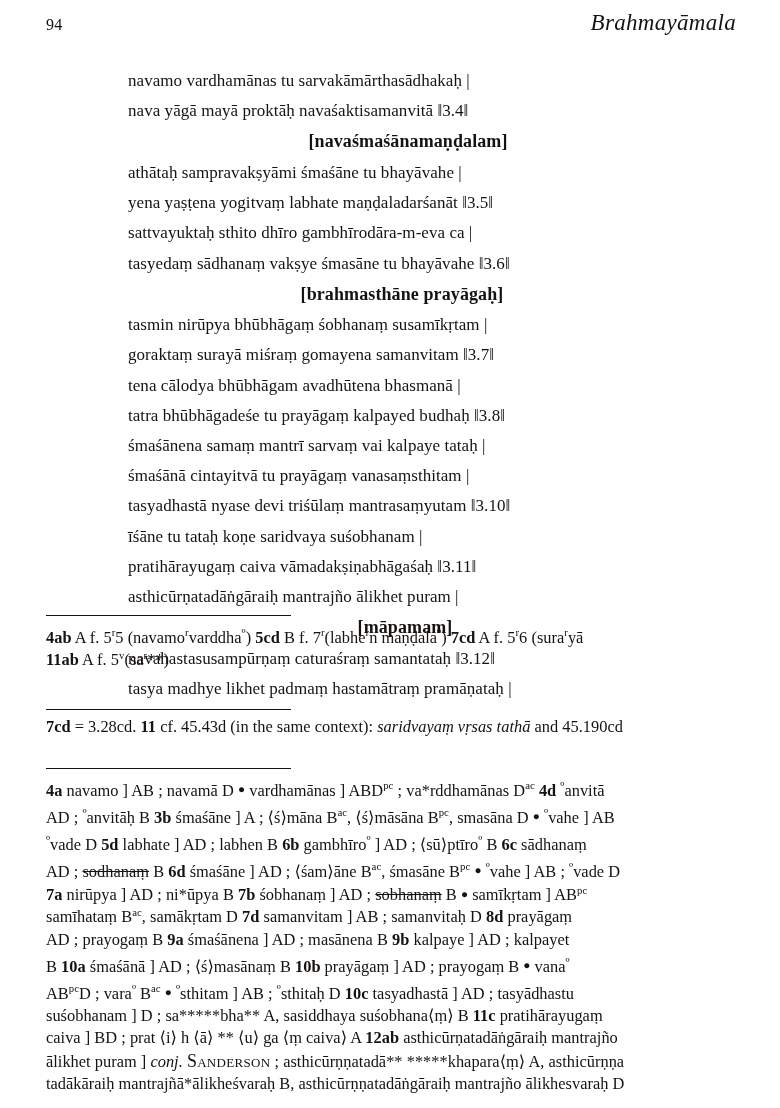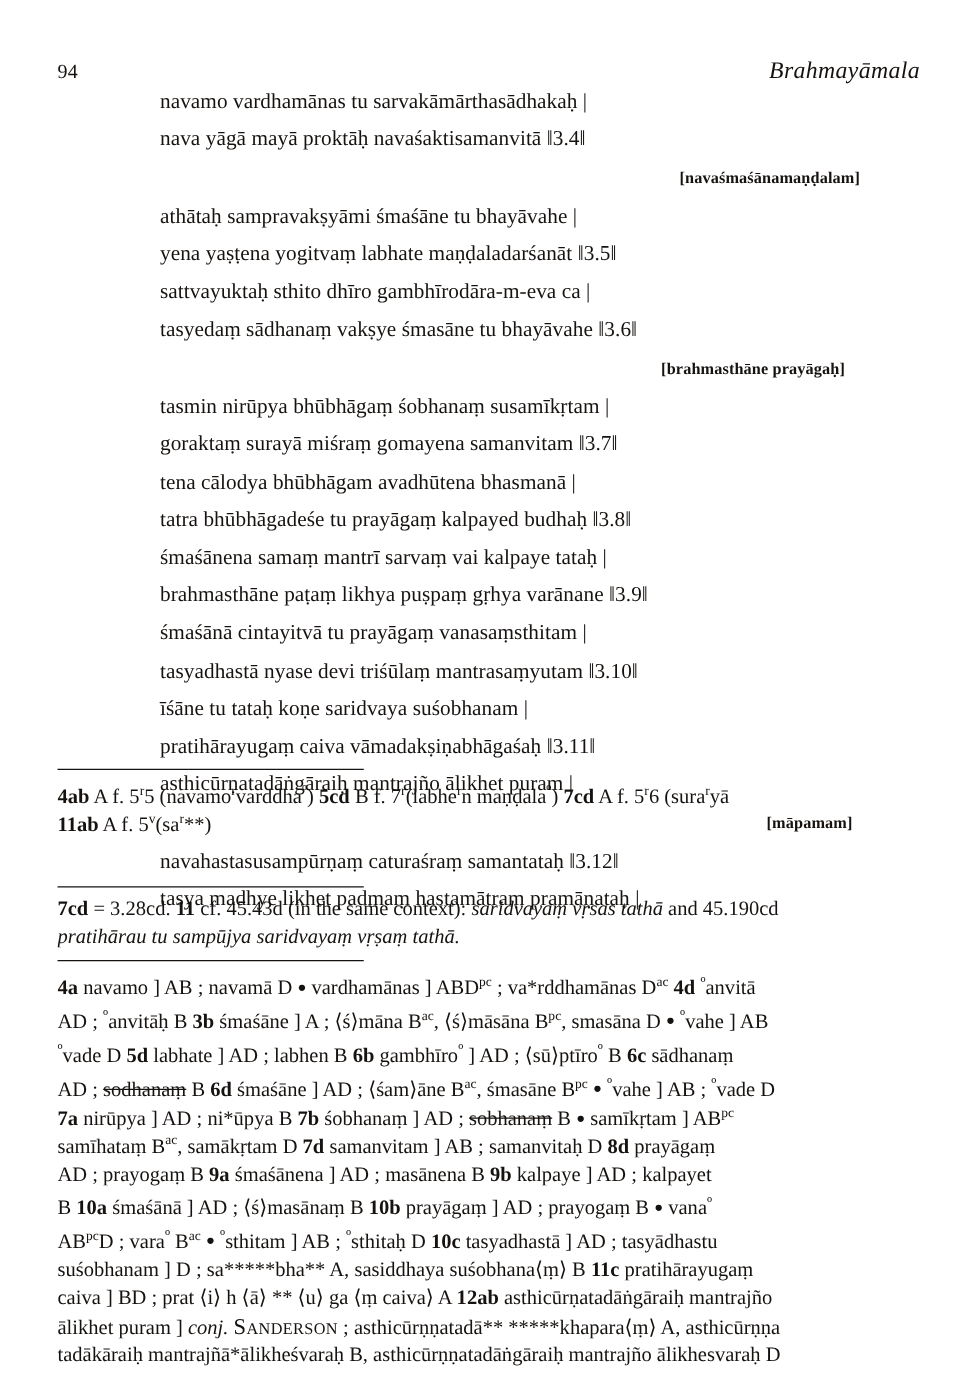--- a/index.html
+++ b/index.html
@@ -37,43 +37,42 @@
     font-size: 20px;
   }
   .folio-number {
     font-family: "Liberation Serif", "DejaVu Serif", serif;
     font-size: 16px;
     letter-spacing: 0.2px;
   }
   .runhead-title {
     font-family: "Liberation Serif", "DejaVu Serif", serif;
     font-style: italic;
-    font-size: 19px;
+    font-size: 23px;
     letter-spacing: 0.3px;
-    margin-top: 36px;
   }
 
   
   .verse-block {
     position: absolute;
     top: 66px;
     left: 128px;
     width: 560px;
   }
   .verse-line {
     font-size: 17px;
     line-height: 30.2px;
     white-space: nowrap;
     letter-spacing: 0.05px;
   }
   .section-head {
-    font-size: 13px;
+    font-size: 18px;
     line-height: 31.5px;
     font-weight: bold;
-    text-align: right;
+    text-align: center;
     white-space: nowrap;
     letter-spacing: 0.1px;
   }
   .section-head.head-brahma { padding-right: 12px; }
   .section-head.head-mapamam { padding-right: 6px; }
 
   
   .app {
     position: absolute;
     left: 46px;
@@ -137,21 +136,20 @@
       <div class="verse-line">athātaḥ sampravakṣyāmi śmaśāne tu bhayāvahe |</div>
       <div class="verse-line">yena yaṣṭena yogitvaṃ labhate maṇḍaladarśanāt ‖3.5‖</div>
       <div class="verse-line">sattvayuktaḥ sthito dhīro gambhīrodāra-m-eva ca |</div>
       <div class="verse-line">tasyedaṃ sādhanaṃ vakṣye śmasāne tu bhayāvahe ‖3.6‖</div>
       <div class="section-head head-brahma">[brahmasthāne prayāgaḥ]</div>
       <div class="verse-line">tasmin nirūpya bhūbhāgaṃ śobhanaṃ susamīkṛtam |</div>
       <div class="verse-line">goraktaṃ surayā miśraṃ gomayena samanvitam ‖3.7‖</div>
       <div class="verse-line">tena cālodya bhūbhāgam avadhūtena bhasmanā |</div>
       <div class="verse-line">tatra bhūbhāgadeśe tu prayāgaṃ kalpayed budhaḥ ‖3.8‖</div>
       <div class="verse-line">śmaśānena samaṃ mantrī sarvaṃ vai kalpaye tataḥ |</div>
-      <div class="verse-line">brahmasthāne paṭaṃ likhya puṣpaṃ gṛhya varānane ‖3.9‖</div>
       <div class="verse-line">śmaśānā cintayitvā tu prayāgaṃ vanasaṃsthitam |</div>
       <div class="verse-line">tasyadhastā nyase devi triśūlaṃ mantrasaṃyutam ‖3.10‖</div>
       <div class="verse-line">īśāne tu tataḥ koṇe saridvaya suśobhanam |</div>
       <div class="verse-line">pratihārayugaṃ caiva vāmadakṣiṇabhāgaśaḥ ‖3.11‖</div>
       <div class="verse-line">asthicūrṇatadāṅgāraiḥ mantrajño ālikhet puram |</div>
       <div class="section-head head-mapamam">[māpamam]</div>
       <div class="verse-line">navahastasusampūrṇaṃ caturaśraṃ samantataḥ ‖3.12‖</div>
       <div class="verse-line">tasya madhye likhet padmaṃ hastamātraṃ pramāṇataḥ |</div>
     </div>
 
@@ -160,21 +158,20 @@
     <div class="clip-wrap">
       <div class="app-line" id="sigla-1"><b>4ab</b><span> A f. 5</span><sup>r</sup><span>5 (navamo</span><sup>r</sup><span>varddha</span><span class="ring">º</span><span>)   </span><b>5cd</b><span> B f. 7</span><sup>r</sup><span>(labhe</span><sup>r</sup><span>n maṇḍala</span><span class="ring">º</span><span>)   </span><b>7cd</b><span> A f. 5</span><sup>r</sup><span>6 (sura</span><sup>r</sup><span>yā</span></div>
       <div class="app-line" id="sigla-2"><b>11ab</b><span> A f. 5</span><sup>v</sup><span>(sa</span><sup>r</sup><span>**)</span></div>
     </div>
   </div>
 
   <div class="app app-testim">
     <div class="rule"></div>
     <div class="clip-wrap">
       <div class="app-line" id="testim-1"><b>7cd</b><span> = 3.28cd.   </span><b>11</b><span> cf. 45.43d (in the same context): </span><i>saridvayaṃ vṛsas tathā</i><span> and 45.190cd</span></div>
-      <div class="app-line" id="testim-2"><i>pratihārau tu sampūjya saridvayaṃ vṛṣaṃ tathā.</i></div>
     </div>
   </div>
 
   <div class="app app-variant">
     <div class="rule"></div>
     <div class="clip-wrap" id="variant-lines">
         <div class="app-line"><b>4a</b><span> navamo ] AB ; navamā D </span><span class="bullet">●</span><span> vardhamānas ] ABD</span><sup>pc</sup><span> ; va*rddhamānas D</span><sup>ac</sup><span>   </span><b>4d</b><span> </span><span class="ring">º</span><span>anvitā</span></div>
         <div class="app-line"><span>AD ; </span><span class="ring">º</span><span>anvitāḥ B   </span><b>3b</b><span> śmaśāne ] A ; ⟨ś⟩māna B</span><sup>ac</sup><span>, ⟨ś⟩māsāna B</span><sup>pc</sup><span>, smasāna D </span><span class="bullet">●</span><span> </span><span class="ring">º</span><span>vahe ] AB</span></div>
         <div class="app-line"><span class="ring">º</span><span>vade D   </span><b>5d</b><span> labhate ] AD ; labhen B   </span><b>6b</b><span> gambhīro</span><span class="ring">º</span><span> ] AD ; ⟨sū⟩ptīro</span><span class="ring">º</span><span> B   </span><b>6c</b><span> sādhanaṃ</span></div>
         <div class="app-line"><span>AD ; </span><span class="strike">sodhanaṃ</span><span> B   </span><b>6d</b><span> śmaśāne ] AD ; ⟨śam⟩āne B</span><sup>ac</sup><span>, śmasāne B</span><sup>pc</sup><span> </span><span class="bullet">●</span><span> </span><span class="ring">º</span><span>vahe ] AB ; </span><span class="ring">º</span><span>vade D</span></div>

